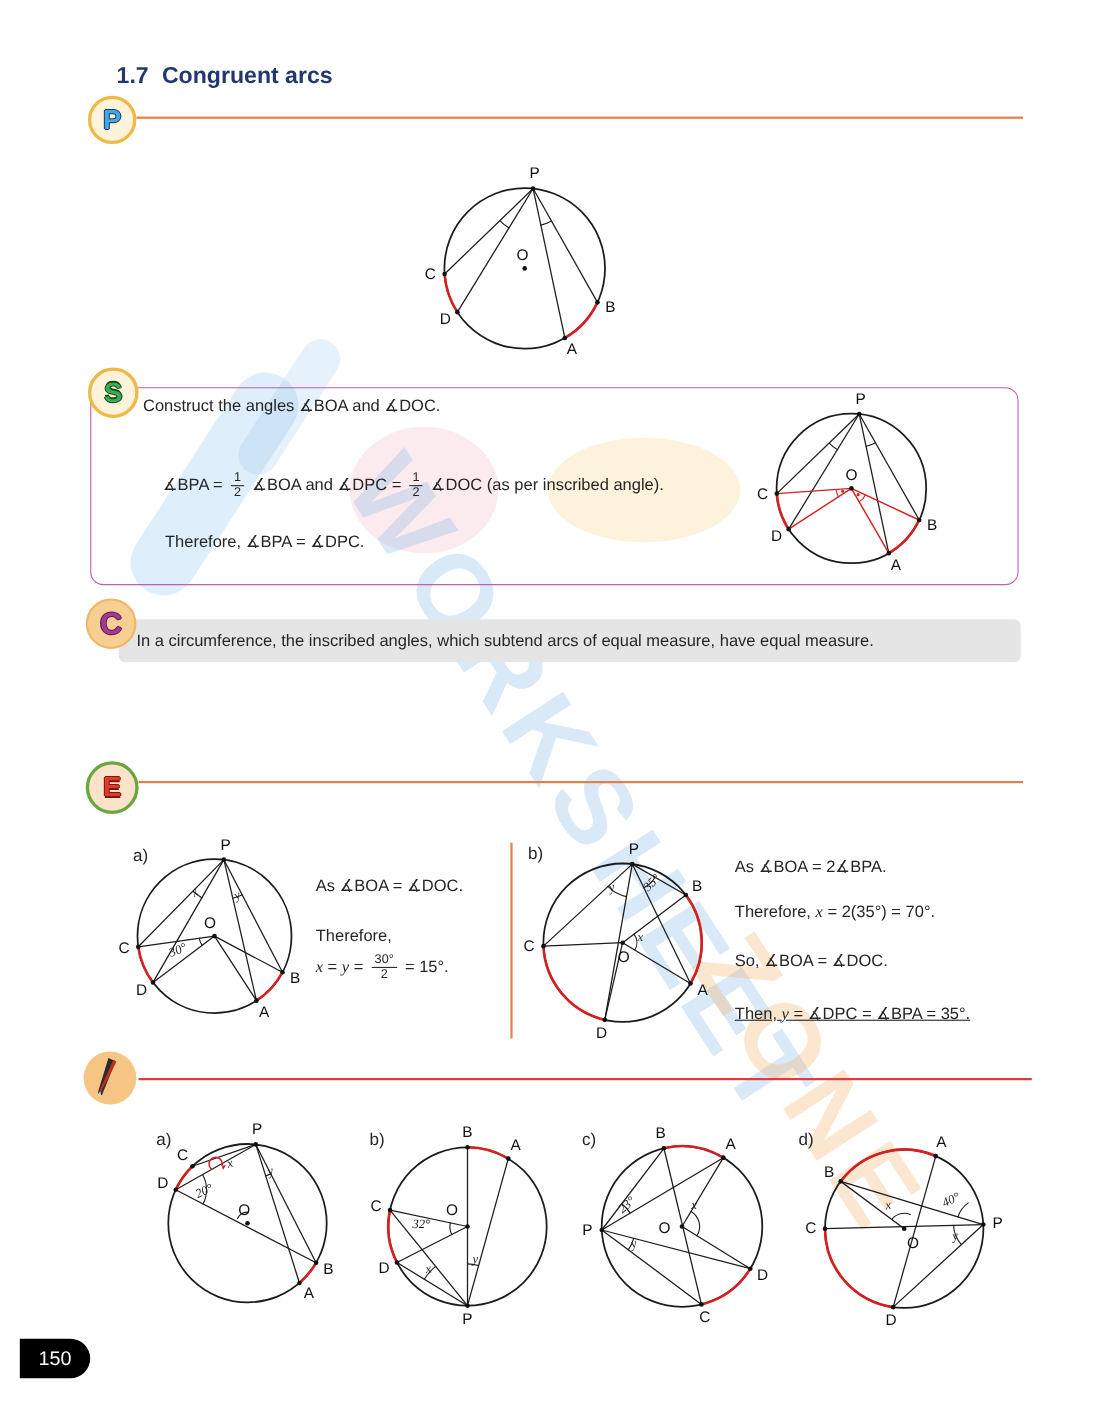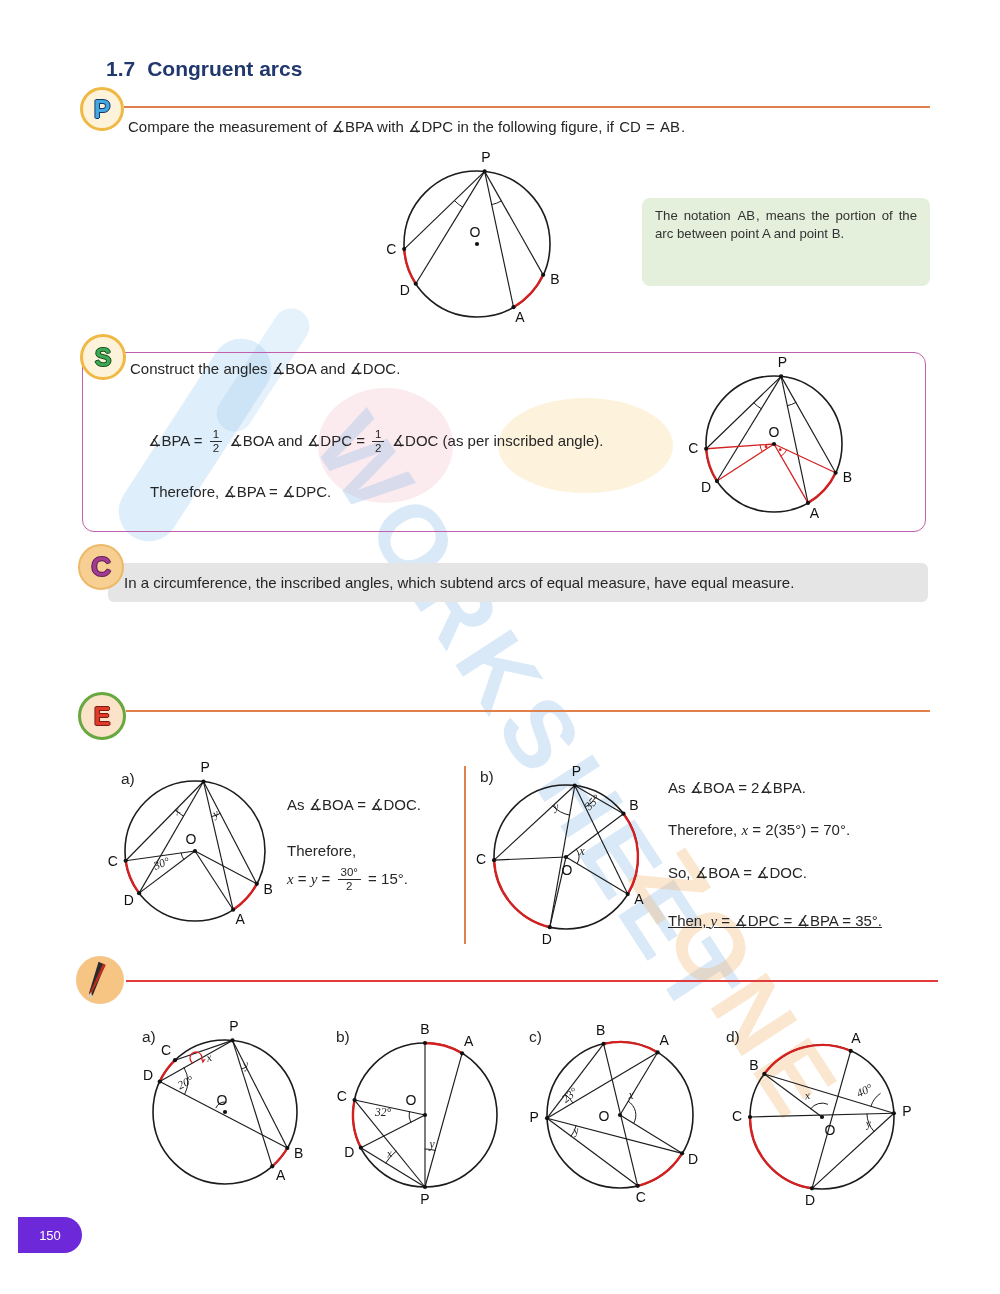--- a/index.html
+++ b/index.html
@@ -28,22 +28,22 @@
   .ic-e b{color:#df3b2c;text-shadow:-1px 0 #7c1a12,0 1px #7c1a12,1px 0 #7c1a12,0 -1px #7c1a12;}
   .ic-x{left:76px;top:956px;width:48px;height:48px;background:#f6c583;border:none;}
   .hline{position:absolute;height:2px;z-index:1;}
   .sbox{position:absolute;left:82px;top:352px;width:842px;height:178px;border:1.6px solid #c05fae;border-radius:12px;z-index:1;}
   .greenbox{position:absolute;left:642px;top:198px;width:262px;height:70px;background:#e4efdc;border-radius:8px;
             padding:9px 13px;font-size:13.2px;line-height:1.38;color:#333;text-align:justify;white-space:normal;z-index:2;}
   .bluebox{position:absolute;left:108px;width:820px;background:#e5e5e5;border-radius:6px;display:flex;align-items:center;
            font-size:15px;color:#262626;padding:0 16px;box-sizing:border-box;white-space:normal;line-height:1.45;z-index:2;}
   .cap{position:absolute;font-size:15.5px;color:#262626;z-index:3;}
   .vdiv{position:absolute;width:2px;background:#e0814b;z-index:1;}
-  .badge{position:absolute;left:18px;top:1217px;width:64px;height:36px;background:#6d28d9;border-radius:0 18px 18px 0;
-         color:#fff;font-size:13px;display:flex;align-items:center;justify-content:center;z-index:3;}
+  .badge{position:absolute;left:18px;top:1217px;width:64px;height:36px;background:#000000;border-radius:0 18px 18px 0;
+         color:#fff;font-size:18px;display:flex;align-items:center;justify-content:center;z-index:3;}
   .fig{position:absolute;z-index:2;}
   .plabel{font:500 14px "Liberation Sans","DejaVu Sans",sans-serif;fill:#111;}
   .mtext{font:italic 11.5px "Liberation Serif","DejaVu Serif",serif;fill:#1d1d1d;}
   .wm{position:absolute;z-index:0;pointer-events:none;}
   .wmtext{font-weight:bold;letter-spacing:8px;font-size:96px;white-space:nowrap;transform-origin:left top;}
   .blob{position:absolute;z-index:0;pointer-events:none;}
 </style>
 </head>
 <body>
 
@@ -57,21 +57,20 @@
   <div class="wm wmtext" style="left:700px;top:830px;color:rgba(243,176,106,.32);transform:rotate(57deg);">ZONE</div>
 
   <div class="title">
     <span class="num">1.7</span><span>Congruent arcs</span>
   </div>
 
   <div class="icon ic-p">
       <b>P</b>
     </div>
   <div class="hline" style="left:124px;top:106px;width:806px;background:#e0814b;height:1.6px;"></div>
-  <div class="txt" style="left:128px;top:118px;">Compare the measurement of ∡BPA with ∡DPC in the following figure, if <span class="arc">CD</span> = <span class="arc">AB</span>.</div>
 
   <div class="fig" style="left:372px;top:150px;">
       <svg width="270" height="180" style="overflow:visible;display:block">
         <circle cx="105" cy="94" r="73" fill="none" stroke="#1c1c1c" stroke-width="1.6"></circle>
         <path d="M 43.77704853998404 133.75864955609697 A 73 73 0 0 1 32.17782433103284 99.09222258332116" fill="none" stroke="#d42020" stroke-width="2.4" stroke-linecap="round"></path>
         <path d="M 171.16046845367543 124.85113310707106 A 73 73 0 0 1 141.5 157.219854476264" fill="none" stroke="#d42020" stroke-width="2.4" stroke-linecap="round"></path>
         <line x1="112.63057781853867" y1="21.39990163811605" x2="32.17782433103284" y2="99.09222258332116" stroke="#1c1c1c" stroke-width="1.15"></line>
         <line x1="112.63057781853867" y1="21.39990163811605" x2="43.77704853998404" y2="133.75864955609697" stroke="#1c1c1c" stroke-width="1.15"></line>
         <line x1="112.63057781853867" y1="21.39990163811605" x2="141.5" y2="157.219854476264" stroke="#1c1c1c" stroke-width="1.15"></line>
         <line x1="112.63057781853867" y1="21.39990163811605" x2="171.16046845367543" y2="124.85113310707106" stroke="#1c1c1c" stroke-width="1.15"></line>
@@ -85,21 +84,20 @@
         <text x="32.87433115669353" y="140.83895701129234" text-anchor="middle" dominant-baseline="middle" class="plabel">D</text>
         <circle cx="141.5" cy="157.219854476264" r="2.1" fill="#111"></circle>
         <text x="148" y="168.47818472546172" text-anchor="middle" dominant-baseline="middle" class="plabel">A</text>
         <circle cx="171.16046845367543" cy="124.85113310707106" r="2.1" fill="#111"></circle>
         <text x="182.94246968515188" y="130.34517050970015" text-anchor="middle" dominant-baseline="middle" class="plabel">B</text>
         <circle cx="105" cy="94" r="2.1" fill="#111"></circle>
         <text x="103" y="83" text-anchor="middle" dominant-baseline="middle" class="plabel">O</text>
       </svg>
     </div>
 
-  <div class="greenbox">The notation <span class="arc">AB</span>, means the portion of the arc between point A and point B.</div>
 
   <div class="sbox"></div>
   <div class="icon ic-s">
       <b>S</b>
     </div>
   <div class="txt" style="left:130px;top:360px;">Construct the angles ∡BOA and ∡DOC.</div>
   <div class="txt" style="left:148px;top:428px;">∡BPA = <span class="frac"><span class="fn">1</span><span class="fd">2</span></span> ∡BOA and  ∡DPC = <span class="frac"><span class="fn">1</span><span class="fd">2</span></span> ∡DOC (as per inscribed angle).</div>
   <div class="txt" style="left:130px;top:483px;margin-left:20px;">Therefore,  ∡BPA = ∡DPC.</div>
   <div class="fig" style="left:668px;top:356px;">
       <svg width="250" height="172" style="overflow:visible;display:block">

